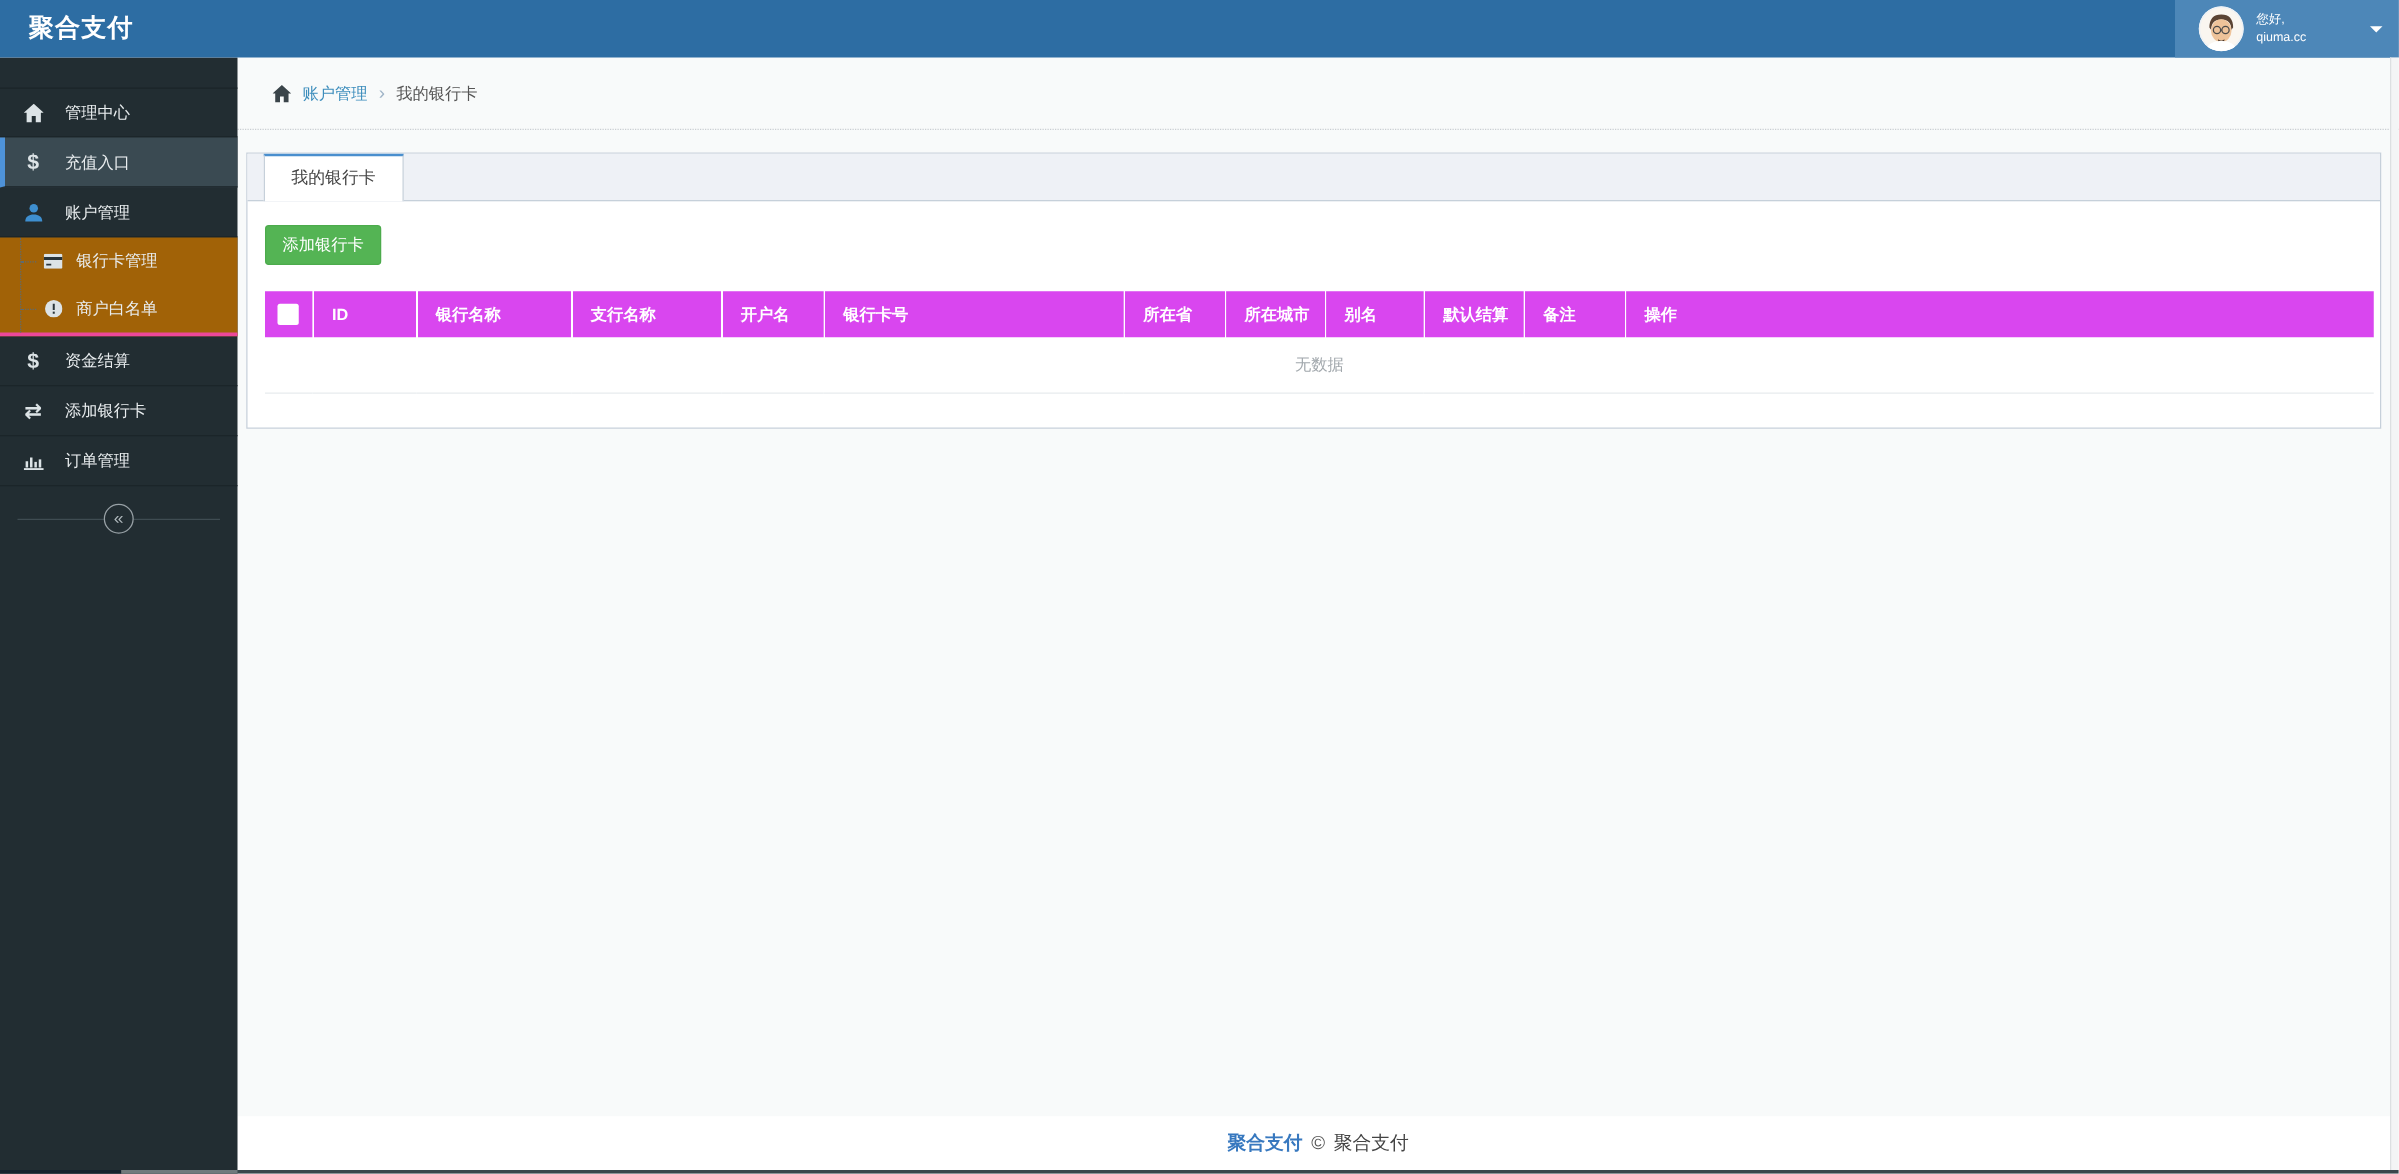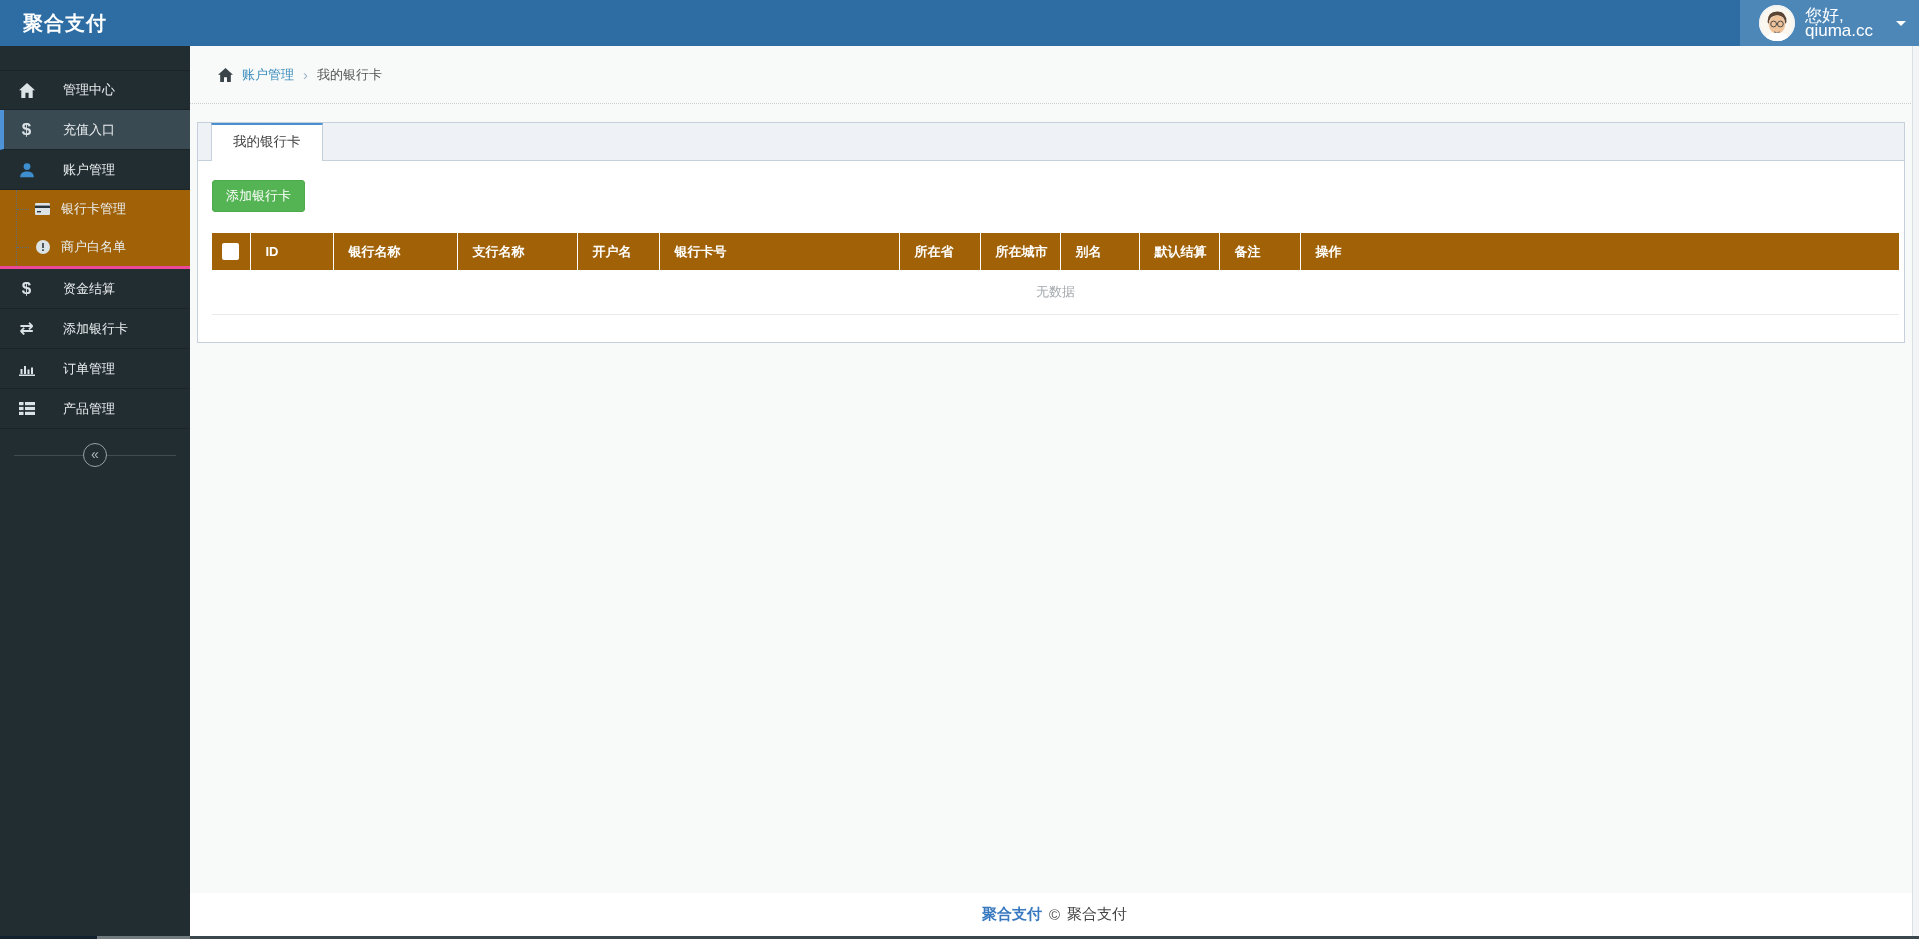--- a/index.html
+++ b/index.html
@@ -13,29 +13,29 @@
   .logo {
     position:absolute; left:0; top:0; width:190px; height:46px; line-height:46px;
     padding-left:23px; box-sizing:border-box; color:#fff; font-size:20px; font-weight:bold;
     letter-spacing:1px; cursor:pointer; white-space:nowrap;
   }
   .user-box {
     position:absolute; right:0; top:0; height:46px; width:179px; background:#4d87b8;
     display:flex; align-items:center; box-sizing:border-box; padding:0 13px 0 19px; cursor:pointer;
   }
   .avatar { width:36px; height:36px; border-radius:50%; overflow:hidden; flex:none; background:#fff; }
-  .greet { color:#fff; font-size:17px; line-height:15px; margin-left:10px; white-space:nowrap; }
+  .greet { color:#fff; font-size:10px; line-height:15px; margin-left:10px; white-space:nowrap; }
   .caret-down {
     margin-left:auto; width:0; height:0; border:5px solid transparent;
     border-top-color:#fff; margin-top:6px;
   }
   
   .sidebar { position:absolute; top:46px; left:0; width:190px; bottom:0; background:#222d32; padding-top:24px; box-sizing:border-box; z-index:5; }
   .side-item {
-    height:40px; display:flex; align-items:center; padding-left:17px; gap:27px;
+    height:40px; display:flex; align-items:center; padding-left:17px; gap:16px;
     color:#e9edef; font-size:13px; cursor:pointer; box-sizing:border-box;
     border-bottom:1px solid #1b2529; position:relative;
   }
   .side-item:first-child { border-top:1px solid #1b2529; }
   .side-item.active { background:#3a4a52; border-left:4px solid #4e92d8; padding-left:13px; }
   .ico { width:19px; flex:none; display:flex; justify-content:center; align-items:center; color:#dce3e6; }
   .ico svg { display:block; }
   .ico.blue { color:#3e8fd0; }
   .dollar-glyph { font-size:17px; font-weight:bold; line-height:1; }
   .exchange-glyph { font-size:17px; font-weight:bold; line-height:1; }
@@ -70,21 +70,21 @@
     border:1px solid #c6d0da; border-top:2px solid #4a8fce; border-bottom:none;
     padding:0 21px; line-height:34px; font-size:13.5px; color:#444; cursor:pointer; white-space:nowrap;
   }
   .panel-body { padding:19px 5px 27px 14px; }
   .add-btn {
     background:#54b454; border:1px solid #4cab4c; color:#fff; font-size:13px;
     padding:7px 13px; border-radius:3px; cursor:pointer; font-family:Liberation Sans, sans-serif; line-height:16px;
   }
   table.grid { width:100%; border-collapse:collapse; table-layout:fixed; margin-top:21px; }
   .grid thead th {
-    background:#a16207; color:#fff; font-size:13px; font-weight:bold; text-align:left;
+    background:#d946ef; color:#fff; font-size:13px; font-weight:bold; text-align:left;
     height:37px; padding:0 0 0 15px; border-right:1px solid rgba(255,255,255,0.45);
     overflow:hidden; white-space:nowrap; box-sizing:border-box;
   }
   .grid thead th:last-child { border-right:none; }
   .grid thead th.chk { padding:0; text-align:center; }
   .checkbox { display:inline-block; width:17px; height:17px; background:#fff; border-radius:2px; vertical-align:middle; cursor:pointer; }
   .grid td.empty { text-align:center; color:#a2a8ad; font-size:13px; height:42px; border-bottom:1px solid #e8ebee; background:#fff; }
   
   .footer {
     position:absolute; left:0; right:0; bottom:3px; height:43px; background:#fff;
@@ -197,33 +197,20 @@
           <rect x="0" y="12.5" width="16" height="1.5"></rect>
           <rect x="1.5" y="7" width="2" height="5"></rect>
           <rect x="5" y="4" width="2" height="8"></rect>
           <rect x="8.5" y="7.5" width="2" height="4.5"></rect>
           <rect x="12" y="5.5" width="2" height="6.5"></rect>
         </svg>
     </span>
     <span>订单管理</span>
   </div>
 
-  <div class="side-item">
-    <span class="ico">
-      <svg width="16" height="13" viewBox="0 0 16 13" fill="currentColor">
-          <rect x="0" y="0" width="4.5" height="3.2"></rect>
-          <rect x="6" y="0" width="10" height="3.2"></rect>
-          <rect x="0" y="4.9" width="4.5" height="3.2"></rect>
-          <rect x="6" y="4.9" width="10" height="3.2"></rect>
-          <rect x="0" y="9.8" width="4.5" height="3.2"></rect>
-          <rect x="6" y="9.8" width="10" height="3.2"></rect>
-        </svg>
-    </span>
-    <span>产品管理</span>
-  </div>
 
   <div class="collapse-row">
     <div class="rule"></div>
     <div class="collapse-btn">«</div>
   </div>
 </div>
 
 <div class="page">
 
   <div class="breadcrumb">

